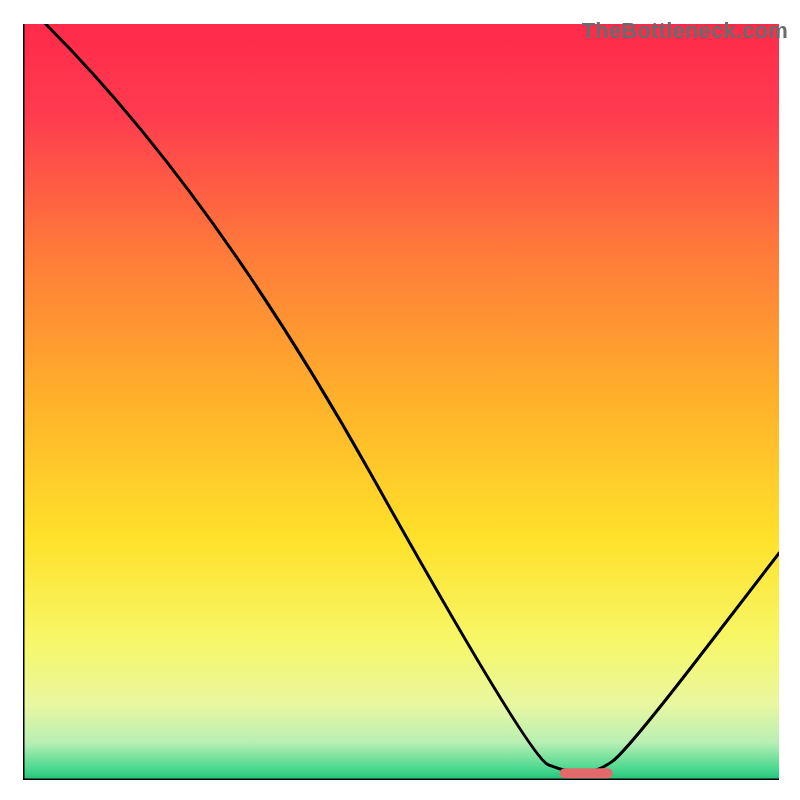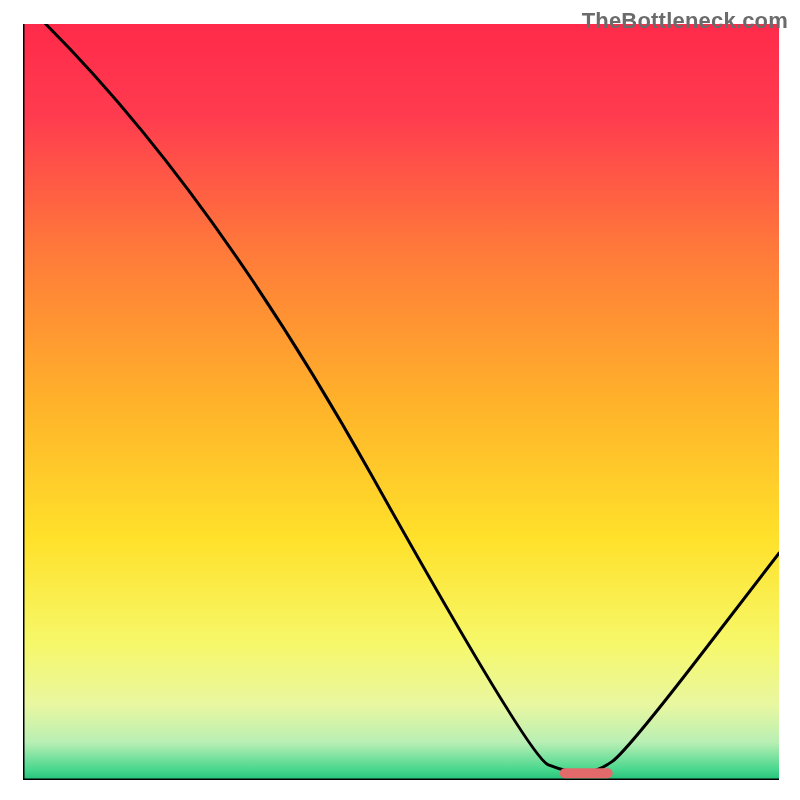--- a/index.html
+++ b/index.html
@@ -11,21 +11,21 @@
     overflow: hidden;
     font-family: Arial, Helvetica, sans-serif;
   }
   .chart-wrap {
     position: relative;
     width: 800px;
     height: 800px;
   }
   .watermark {
     position: absolute;
-    top: 8px;
+    top: 18px;
     right: 12px;
     font-size: 22px;
     font-weight: 600;
     color: #6b6b6b;
     letter-spacing: 0.2px;
     z-index: 10;
   }
   svg.plot {
     position: absolute;
     left: 23px;

